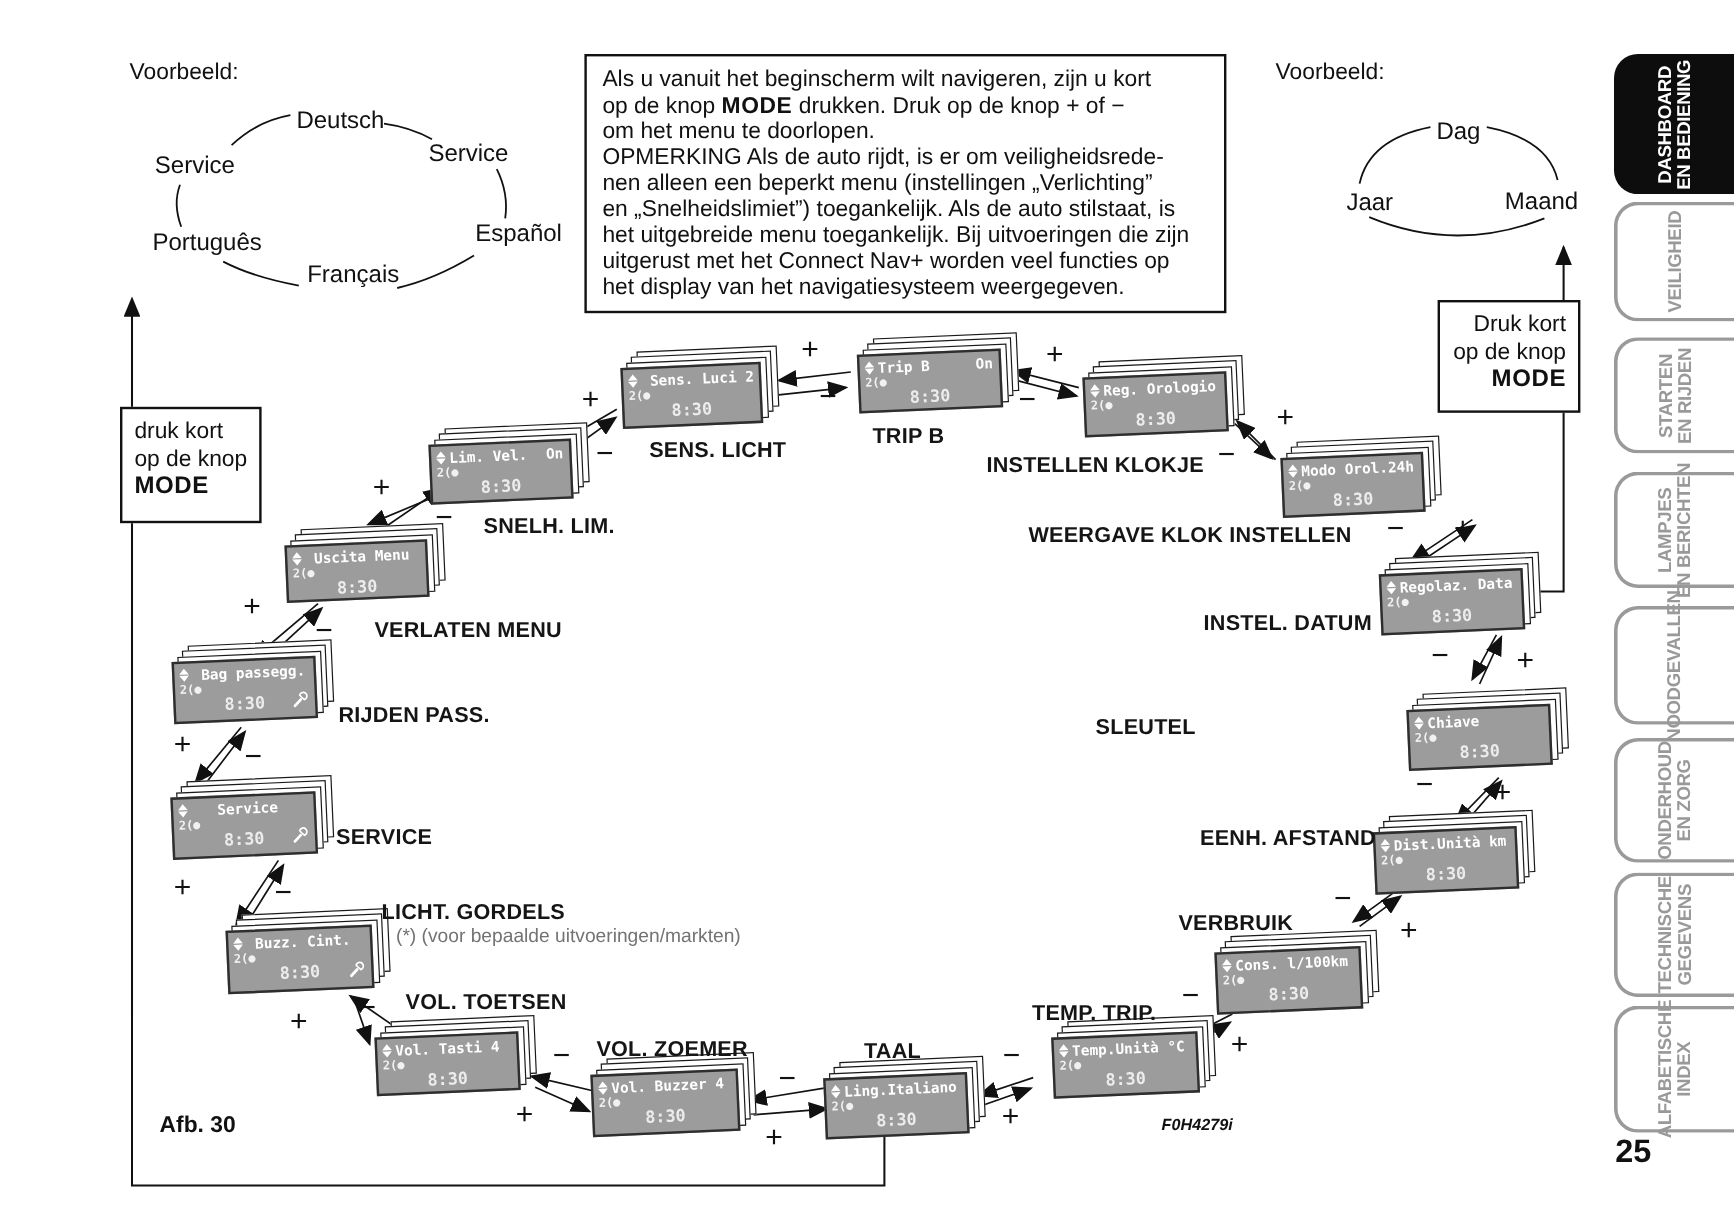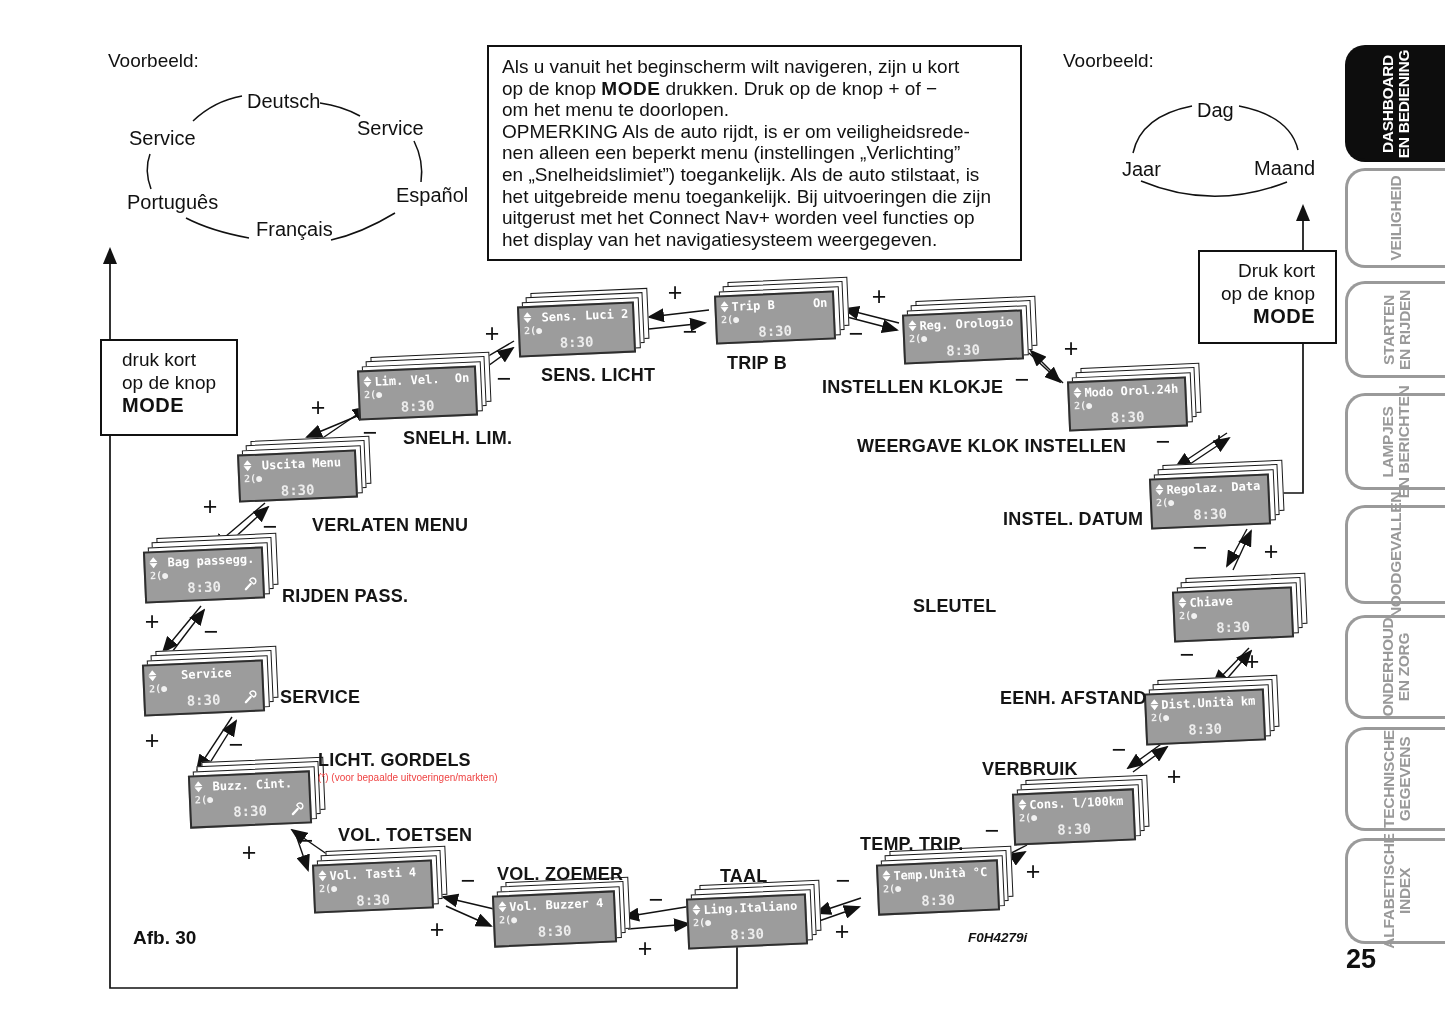--- a/index.html
+++ b/index.html
@@ -7,21 +7,21 @@
          font-family:"Liberation Sans",sans-serif;color:#111;}
   #arrows{position:absolute;left:0;top:0;z-index:1;}
   .abs{position:absolute;z-index:2;}
   .voorbeeld{font-size:19px;font-weight:500;color:#111;white-space:nowrap;}
   .word{font-size:20px;font-weight:500;color:#111;white-space:nowrap;z-index:2;position:absolute;}
   #intro-box{position:absolute;left:487px;top:45px;width:505px;z-index:2;
              border:2.5px solid #111;padding:9px 13px;font-size:19px;line-height:21.6px;
              white-space:pre-line;color:#111;}
   #intro-box b{font-weight:bold;letter-spacing:.5px;}
   .mode-box{position:absolute;z-index:3;background:#fff;border:2px solid #111;
-            font-size:19px;line-height:23px;padding:7px 20px;color:#111;}
+            font-size:19px;line-height:23px;padding:7px 10px;color:#111;}
   .mode-box .mline{display:block;white-space:nowrap;}
   .mode-box .mbold{font-weight:bold;font-size:20px;letter-spacing:.5px;}
   #mode-left{left:100px;top:339px;width:94px;height:79px;}
   #mode-right{left:1198px;top:250px;width:95px;height:76px;text-align:right;}
   .screen-g{position:absolute;z-index:2;transform:rotate(-2.5deg);}
   .layer{position:absolute;background:#fff;border:1.5px solid #1a1a1a;z-index:1;box-sizing:border-box;}
   .panel{position:absolute;left:0;top:0;right:0;bottom:0;background:#9c9c9c;border:2px solid #2e2e2e;
          box-sizing:border-box;z-index:2;padding:2px 5px 1px 4px;}
   .row1{display:flex;align-items:center;height:15px;}
   .stitle{font-family:"DejaVu Sans Mono",monospace;font-size:12px;font-weight:bold;color:#fff;
@@ -30,21 +30,21 @@
   .row2{font-family:"DejaVu Sans Mono",monospace;font-size:10px;font-weight:bold;color:#f1f1f1;height:12px;line-height:12px;}
   .row3{font-family:"DejaVu Sans Mono",monospace;font-size:14px;font-weight:bold;color:#ececec;
         text-align:center;height:16px;line-height:15px;}
   .ud{display:inline-flex;flex-direction:column;align-items:center;margin-right:3px;}
   .ud i{display:block;width:0;height:0;border-left:4px solid transparent;border-right:4px solid transparent;}
   .ud .up{border-bottom:5px solid #fff;margin-bottom:1px;}
   .ud .dn{border-top:5px solid #fff;}
   .wrench{position:absolute;right:5px;bottom:2px;z-index:3;}
   .lbl{position:absolute;z-index:2;font-size:18px;font-weight:600;letter-spacing:.2px;
        color:#151515;white-space:nowrap;}
-  .sublbl{position:absolute;z-index:2;font-size:10px;font-weight:500;color:#ef4444;white-space:nowrap;}
+  .sublbl{position:absolute;z-index:2;font-size:16px;font-weight:500;color:#737373;white-space:nowrap;margin-left:12px;}
   .sign{position:absolute;z-index:3;font-size:25px;font-weight:500;color:#111;
         transform:translate(-50%,-50%);line-height:1;}
   #footnote{position:absolute;left:1073px;top:871px;width:266px;z-index:2;
             font-size:18.5px;line-height:20.8px;font-weight:500;word-spacing:2.5px;white-space:pre-line;}
   #afb{position:absolute;left:133px;top:927px;font-size:19px;font-weight:600;z-index:2;}
   #figcode{position:absolute;left:968px;top:930px;font-size:13.5px;font-weight:bold;font-style:italic;z-index:2;}
   #page-num{position:absolute;left:1346px;top:944px;font-size:27px;font-weight:bold;z-index:3;}
   .tab{position:absolute;left:1345px;width:100px;z-index:2;background:#fff;border:3px solid #9a9a9a;
        border-right:none;border-top-left-radius:20px;border-bottom-left-radius:20px;
        box-sizing:border-box;display:flex;align-items:center;justify-content:center;}

